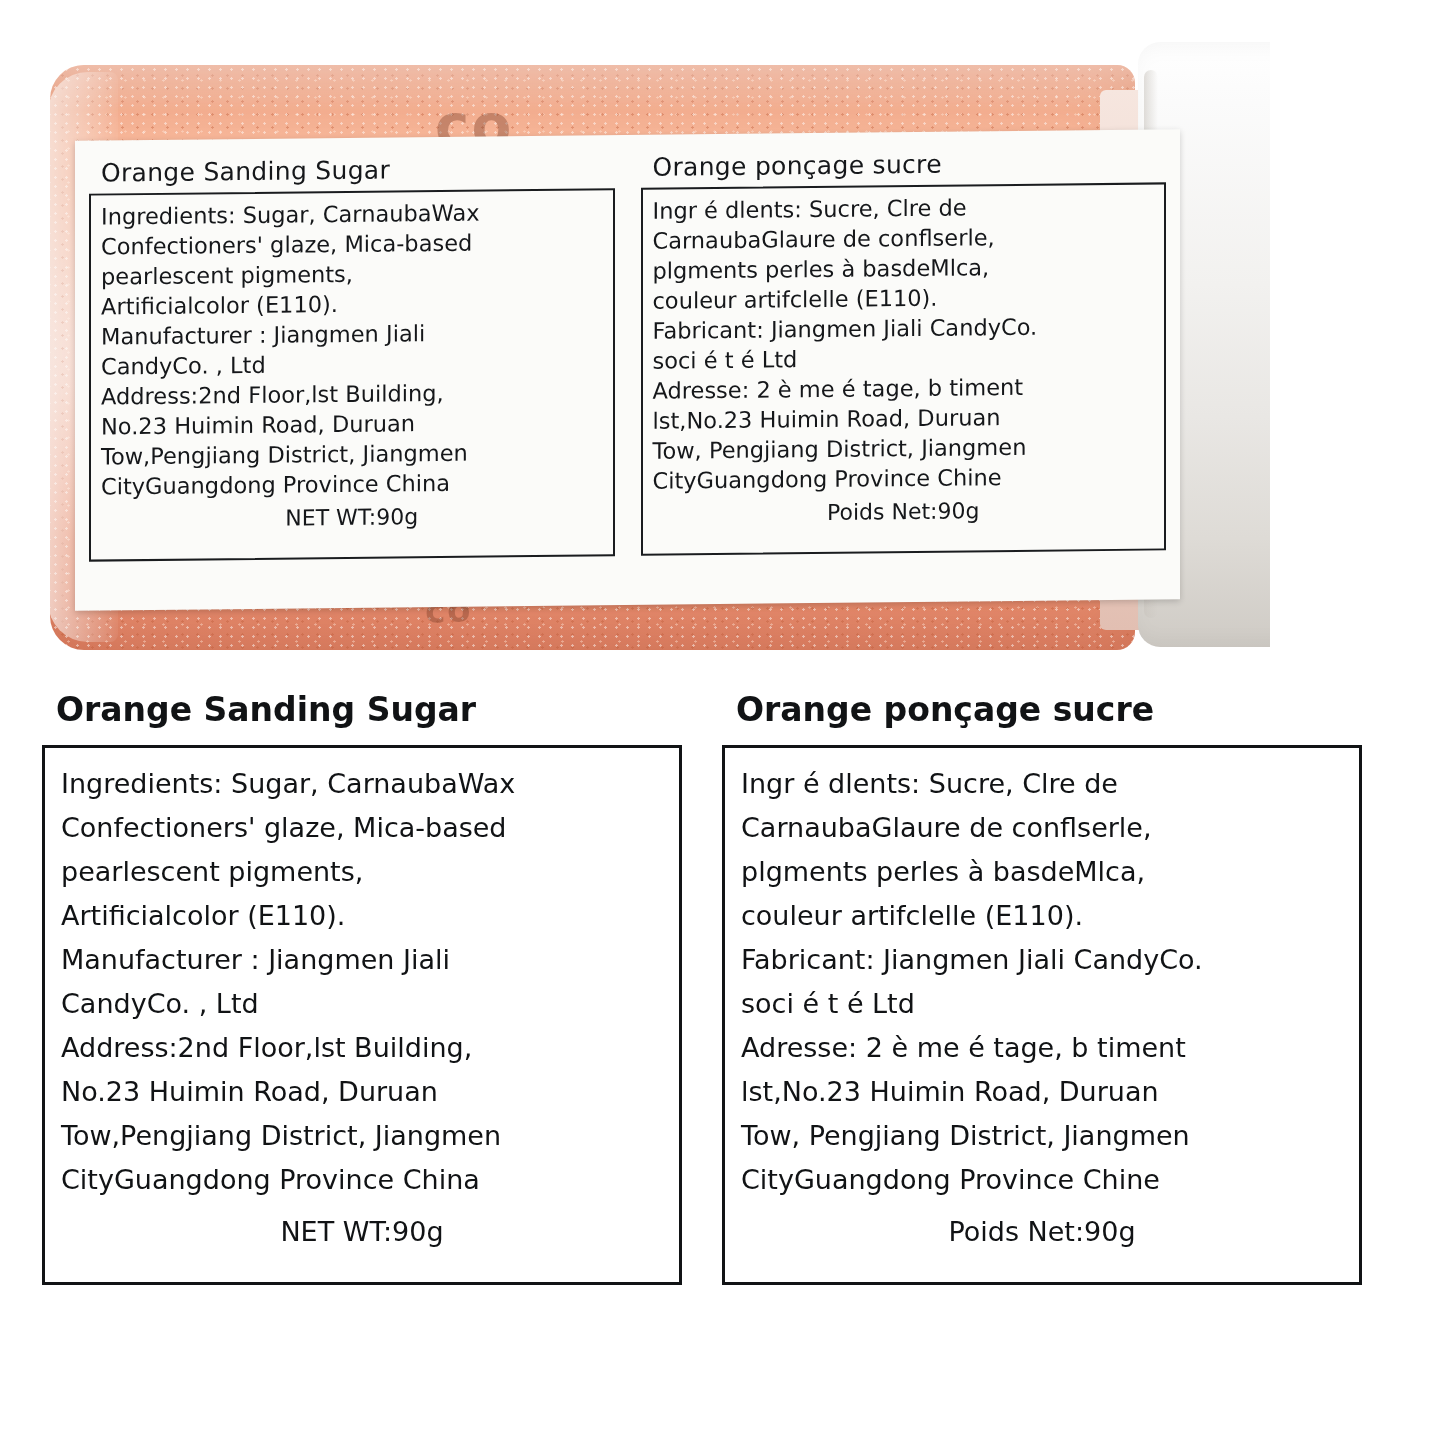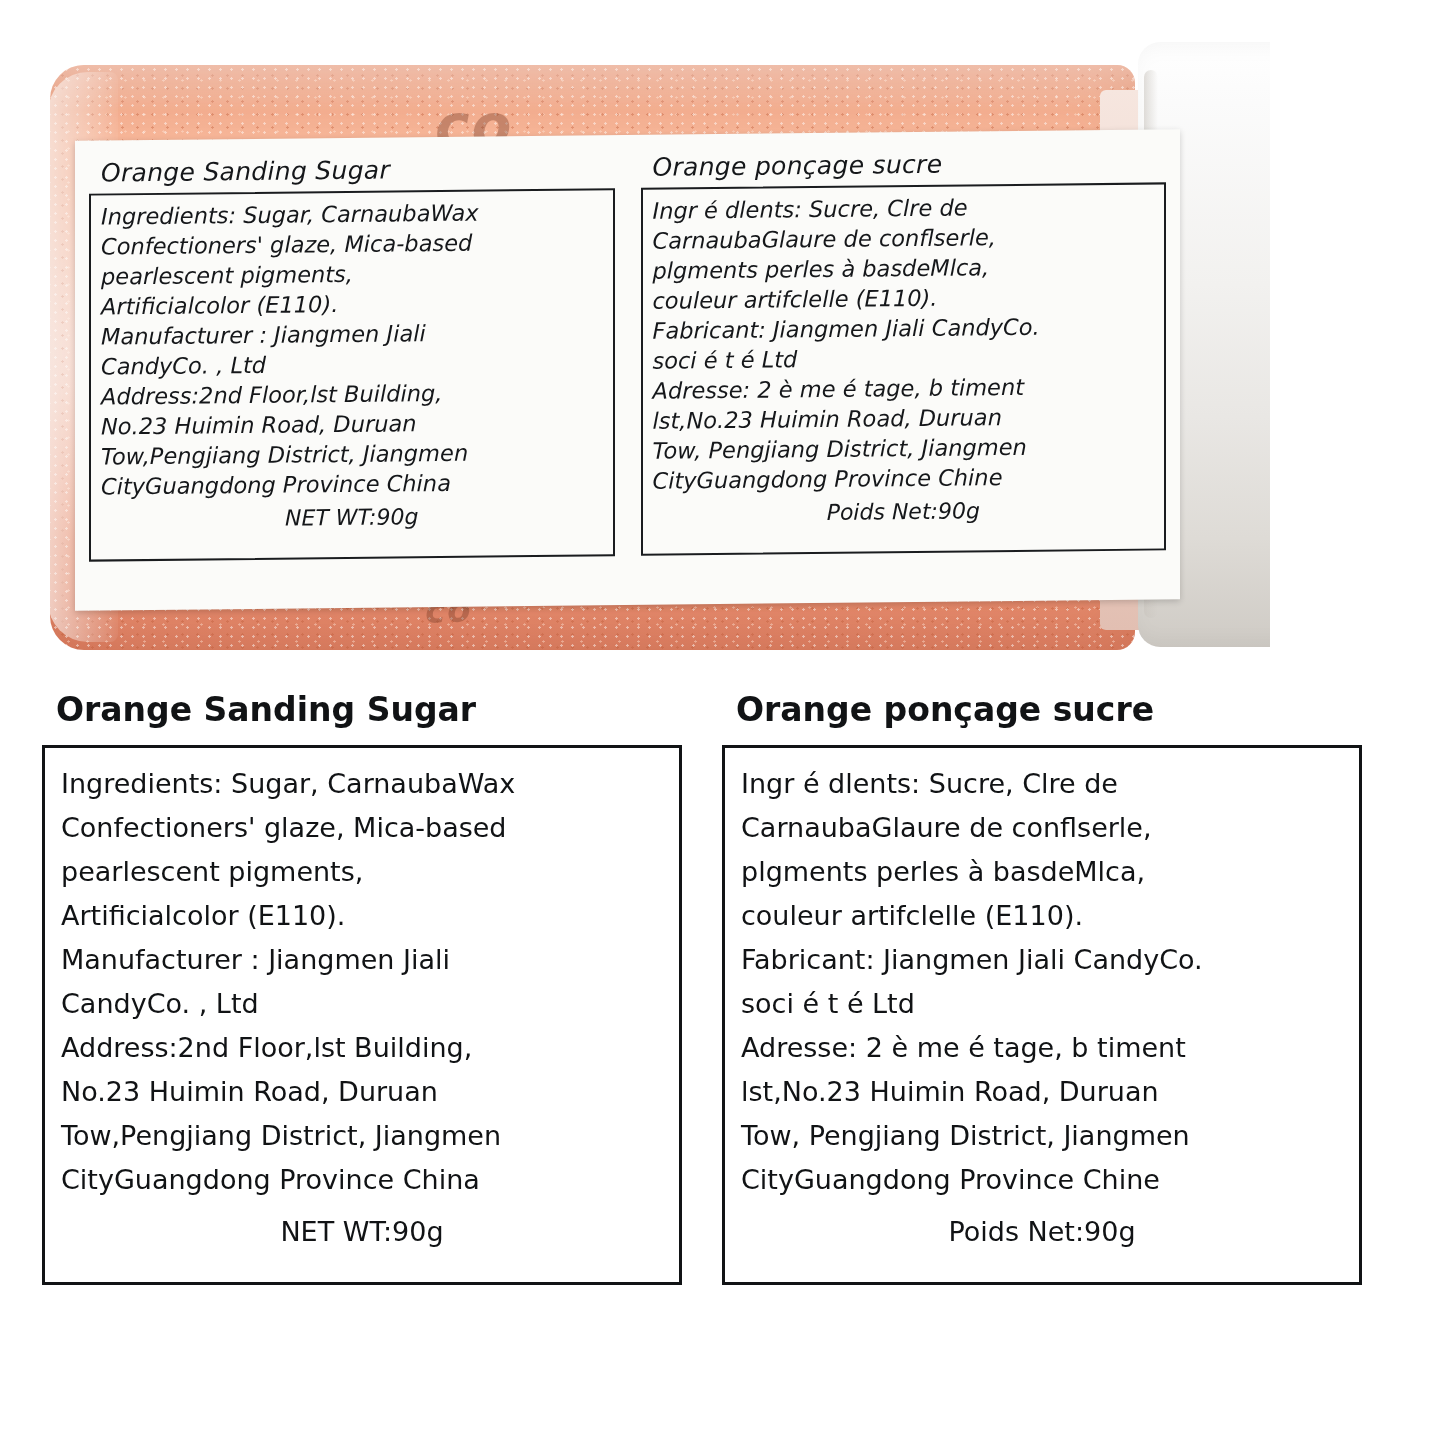--- a/index.html
+++ b/index.html
@@ -17,21 +17,20 @@
 
   
   .photo {
     position: absolute;
     left: 0;
     top: 0;
     width: 1270px;
     height: 672px;
     background: #ffffff;
     overflow: hidden;
-    font-style: italic;
   }
 
   
   .jar {
     position: absolute;
     left: 40px;
     top: 30px;
     width: 1340px;
     height: 610px;
   }

